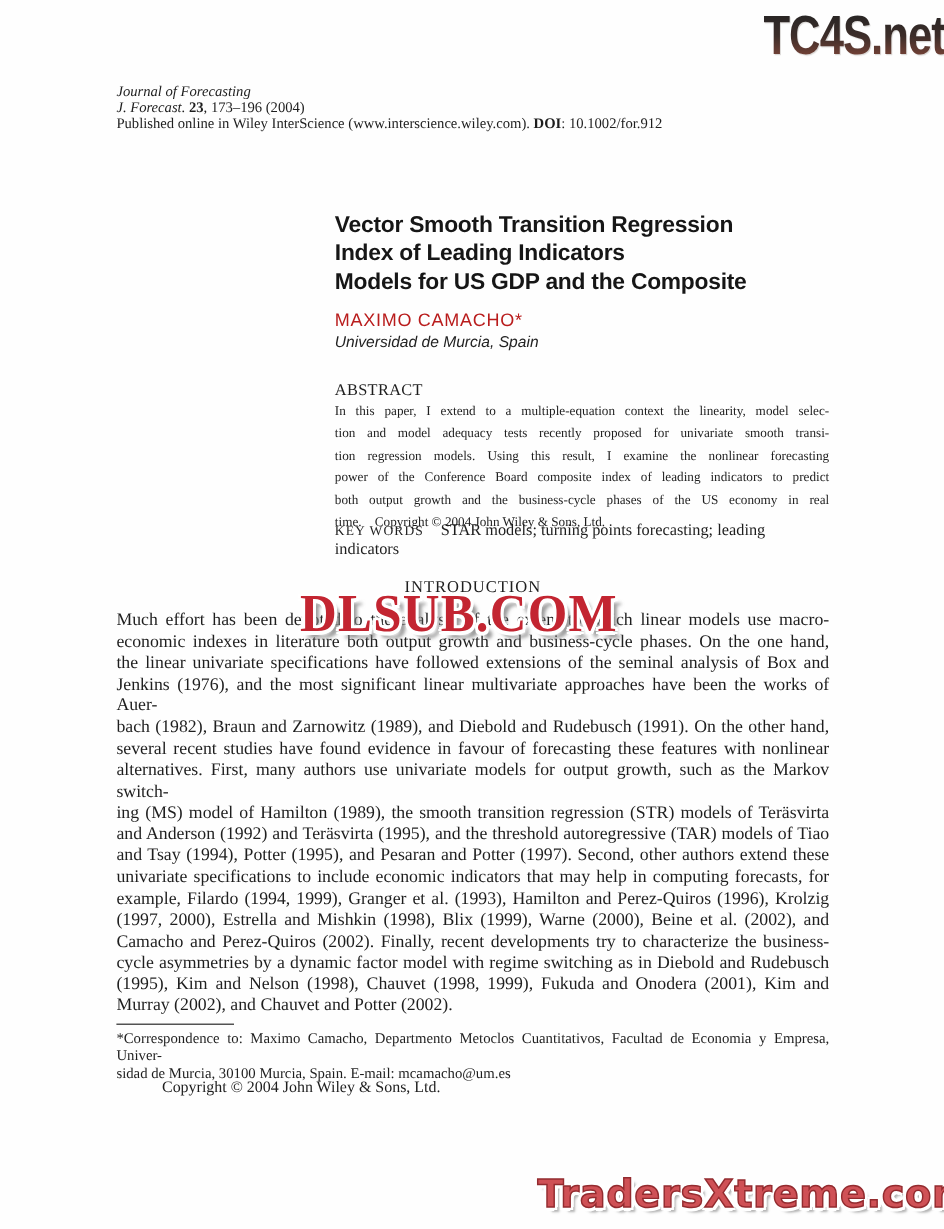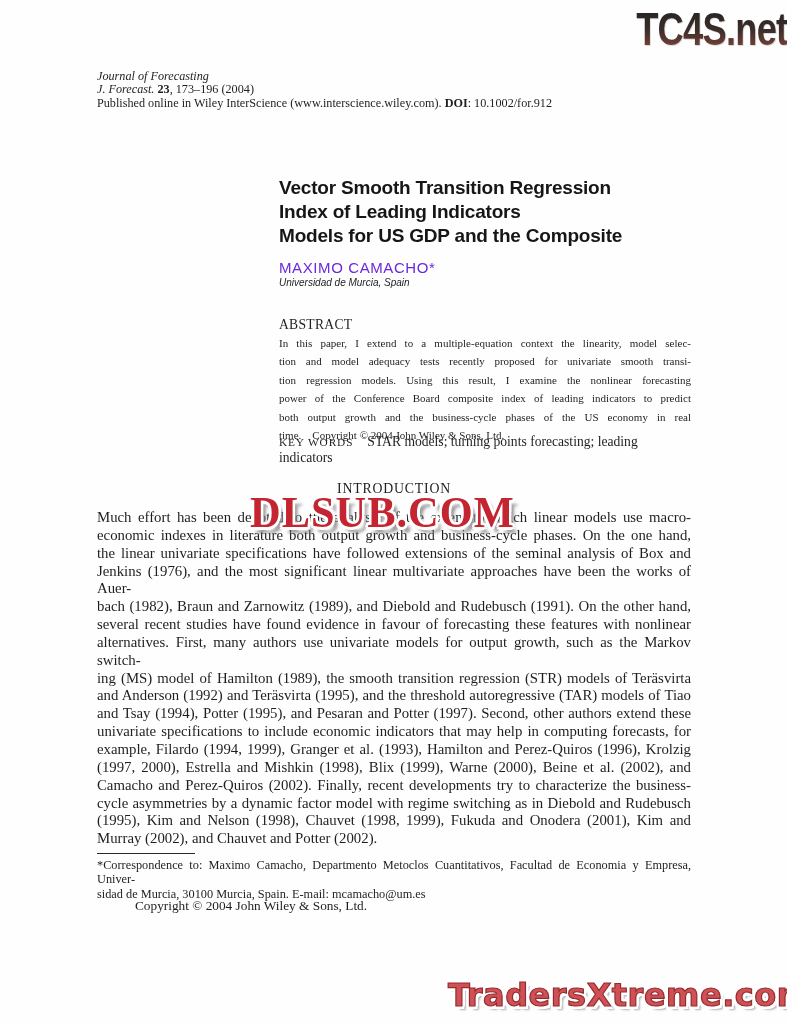--- a/index.html
+++ b/index.html
@@ -12,22 +12,22 @@
   .sans  { font-family:"Liberation Sans","DejaVu Sans",sans-serif; }
 
   
   .hdr { left:97px; top:70px; width:620px; font-size:12.2px; line-height:13.4px; }
   .hdr .it { font-style:italic; }
   .hdr .b  { font-weight:bold; }
 
   
   .title { left:279px; top:176px; width:420px; font-size:19px; line-height:24px;
            font-weight:bold; letter-spacing:-0.2px; color:#161616; }
-  .author { left:279px; top:259px; font-size:15px; letter-spacing:0.6px; color:#6d28d9; }
-  .affil  { left:279px; top:277px; font-size:10px; font-style:italic; color:#222; }
+  .author { left:279px; top:259px; font-size:15px; letter-spacing:0.6px; color:#b91c1c; }
+  .affil  { left:279px; top:277px; font-size:13px; font-style:italic; color:#222; }
 
   
   .abshead { left:279px; top:317px; font-size:13.6px; letter-spacing:0.3px; }
   .absbody { left:279px; top:334px; width:412px; font-size:11px; line-height:18.4px; }
   .absbody div { white-space:pre-wrap; }
 
   
   .kw { left:279px; top:434px; width:412px; font-size:13.6px; }
   .kw .lbl { font-size:11.3px; letter-spacing:0.9px; margin-right:14px; }
 

